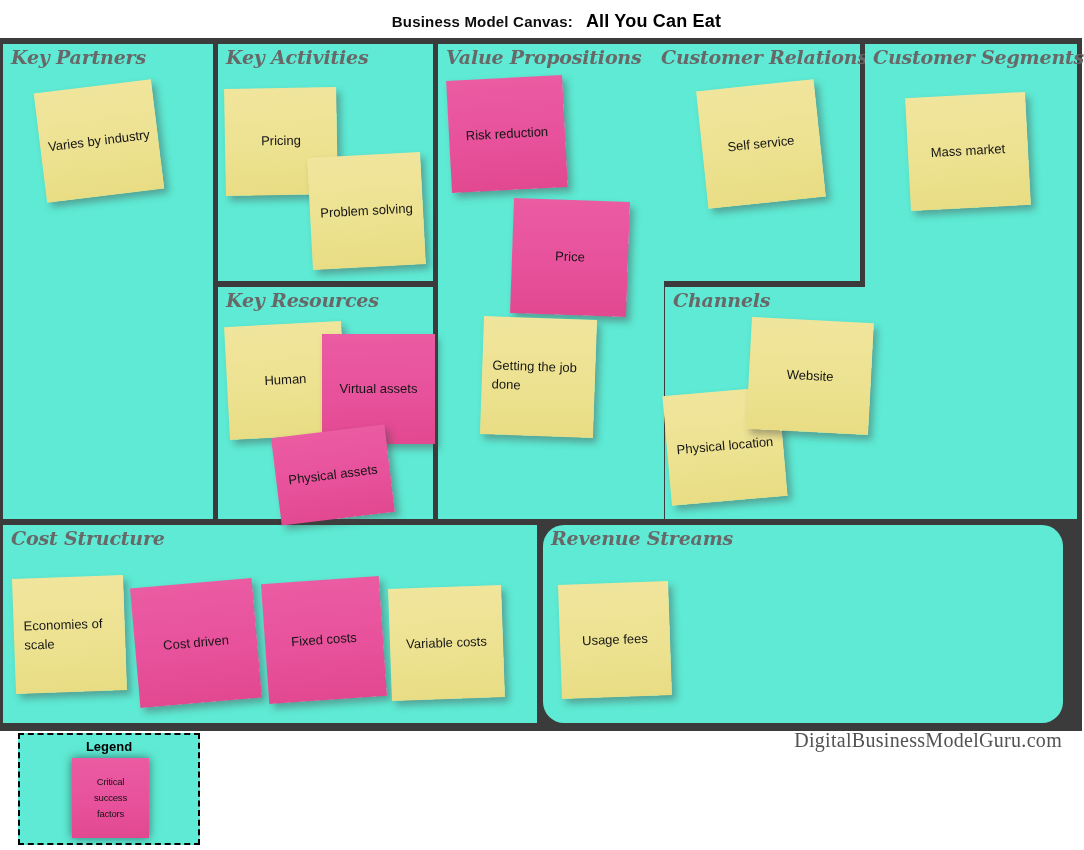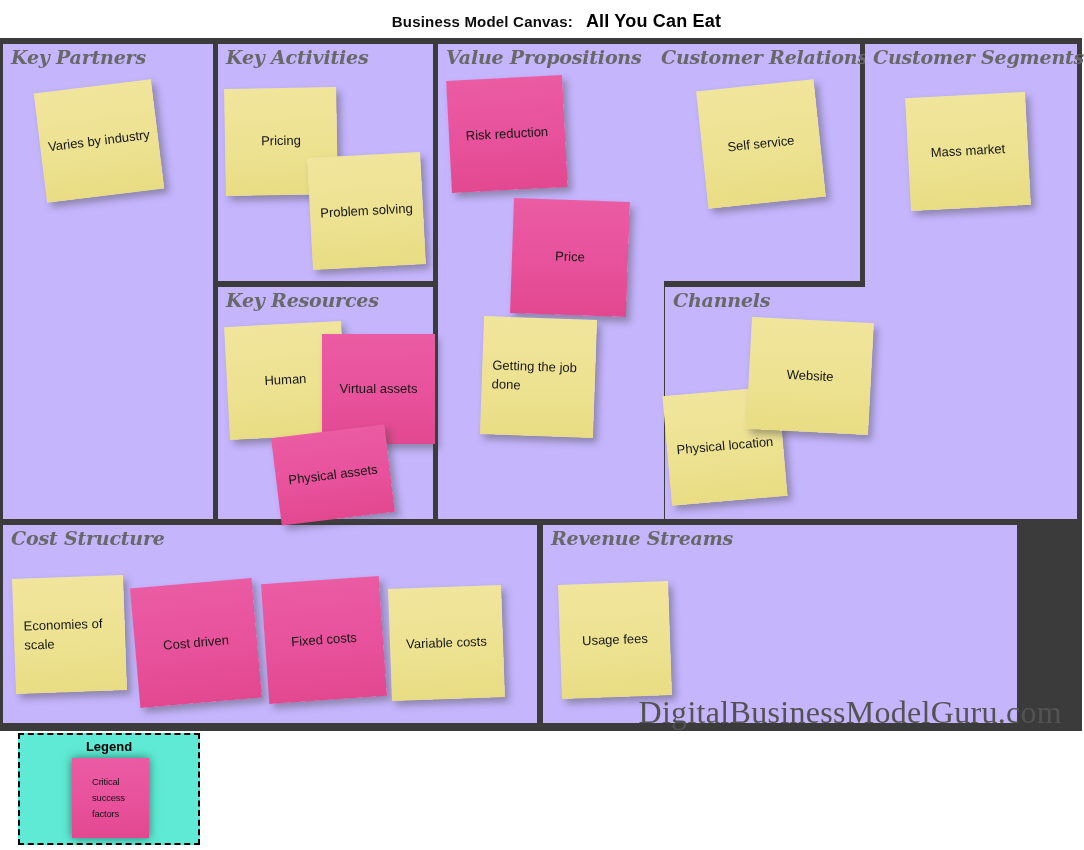--- a/index.html
+++ b/index.html
@@ -6,59 +6,59 @@
   .page{
     position:relative;width:1084px;height:850px;overflow:hidden;
     background:#ffffff;font-family:"Liberation Sans",sans-serif;
   }
   
   .title-bar{position:absolute;top:11px;left:0;right:0;text-align:center;white-space:nowrap;}
   .title-prefix{font-size:15px;font-weight:bold;color:#0d0d0d;letter-spacing:.2px;margin-left:29px;}
   .title-name{font-size:18px;font-weight:bold;color:#000000;margin-left:13px;letter-spacing:.2px;}
   
   .canvas{position:absolute;left:0;top:38px;width:1082px;height:693px;background:#3B3B3B;}
-  .cell{position:absolute;background:#c4b5fd;}
+  .cell{position:absolute;background:#5eead4;}
   .cell h2{
     position:absolute;left:8px;top:2px;margin:0;
     font-family:"DejaVu Serif","Liberation Serif",serif;
     font-style:italic;font-weight:bold;font-size:19px;color:#686868;
     white-space:nowrap;letter-spacing:-0.2px;
   }
   #cell-key-partners        {left:3px;  top:6px;   width:210px;height:475px;}
   #cell-key-activities      {left:218px;top:6px;   width:215px;height:237px;}
   #cell-key-resources       {left:218px;top:249px; width:215px;height:232px;}
   #cell-value-propositions  {left:438px;top:6px;   width:210px;height:475px;padding-left:16px;}
   #cell-customer-relationship{left:653px;top:6px;  width:207px;height:237px;}
   #cell-channels            {left:653px;top:249px; width:207px;height:232px;margin-left:12px;}
   #cell-customer-segments   {left:865px;top:6px;   width:212px;height:475px;}
   #cell-cost-structure      {left:3px;  top:487px; width:534px;height:198px;}
-  #cell-revenue-streams     {left:543px;top:487px; width:474px;height:198px;}
+  #cell-revenue-streams     {left:543px;top:487px; width:520px;height:198px;border-radius:21px;}
   
   .note{
     position:absolute;box-sizing:border-box;padding:5px;
     display:flex;align-items:center;justify-content:center;text-align:center;
     font-size:13px;line-height:1.45;color:#141414;
     box-shadow:4px 5px 7px rgba(70,70,70,.42);
   }
   .note.yellow{background:linear-gradient(178deg,#F0E59C 0%,#EDE291 55%,#E8DC83 100%);}
   .note.pink  {background:linear-gradient(178deg,#EA5CA3 0%,#E8519C 55%,#E1488F 100%);}
   .note.align-left{justify-content:flex-start;text-align:left;padding-left:10px;}
   
   .legend{position:absolute;left:18px;top:733px;width:182px;height:112px;
           border:2px dashed #000;box-sizing:border-box;background:#5eead4;}
   .legend-title{position:absolute;top:4px;left:0;right:0;text-align:center;
           font-size:13px;font-weight:bold;color:#000;}
   .legend-note{position:absolute;left:52px;top:23px;width:77px;height:80px;
           font-size:9.5px;line-height:1.7;letter-spacing:-0.2px;
           box-shadow:0 0 9px rgba(0,0,0,.5);
-          justify-content:flex-start;text-align:left;align-items:center;padding:5px 20px;}
+          justify-content:flex-start;text-align:center;align-items:center;padding:5px 20px;}
   
-  .site{position:absolute;top:694px;right:22px;
+  .site{position:absolute;top:729px;right:22px;
         font-family:"Liberation Serif","DejaVu Serif",serif;
-        font-size:32px;color:#535353;letter-spacing:.3px;}
+        font-size:20px;color:#535353;letter-spacing:.3px;}
 </style>
 </head>
 <body>
 
 <div class="page">
 
   <div class="title-bar">
     <span class="title-prefix">Business Model Canvas:</span><span class="title-name">All You Can Eat</span>
   </div>
 

